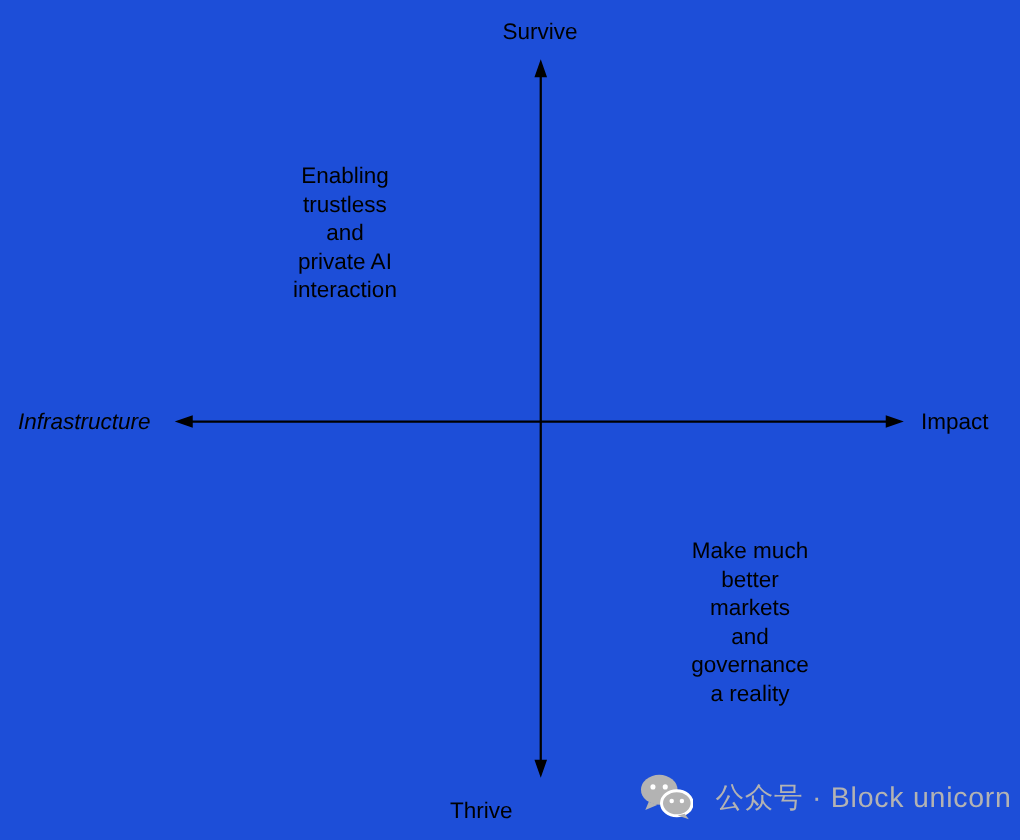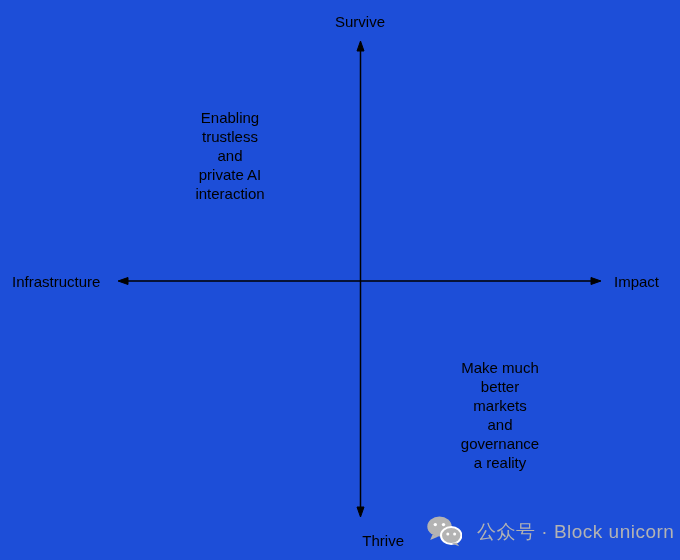--- a/index.html
+++ b/index.html
@@ -24,22 +24,22 @@
     height: 560px;
   }
   .axis-label {
     position: absolute;
     font-size: 15px;
     line-height: 19px;
     color: #000000;
     white-space: nowrap;
   }
   .axis-label.top    { left: 300px; top: 12px;  width: 120px; text-align: center; }
-  .axis-label.bottom { left: 284px; top: 531px; width: 120px; text-align: right; }
-  .axis-label.left   { left: 12px;  top: 272px; }
+  .axis-label.bottom { left: 300px; top: 531px; width: 120px; text-align: left; }
+  .axis-label.left   { left: 12px;  top: 272px; font-style: italic; }
   .axis-label.right  { left: 614px; top: 272px; }
   .quad-text {
     position: absolute;
     width: 200px;
     font-size: 15px;
     line-height: 19px;
     text-align: center;
     white-space: pre-line;
     color: #000000;
   }

